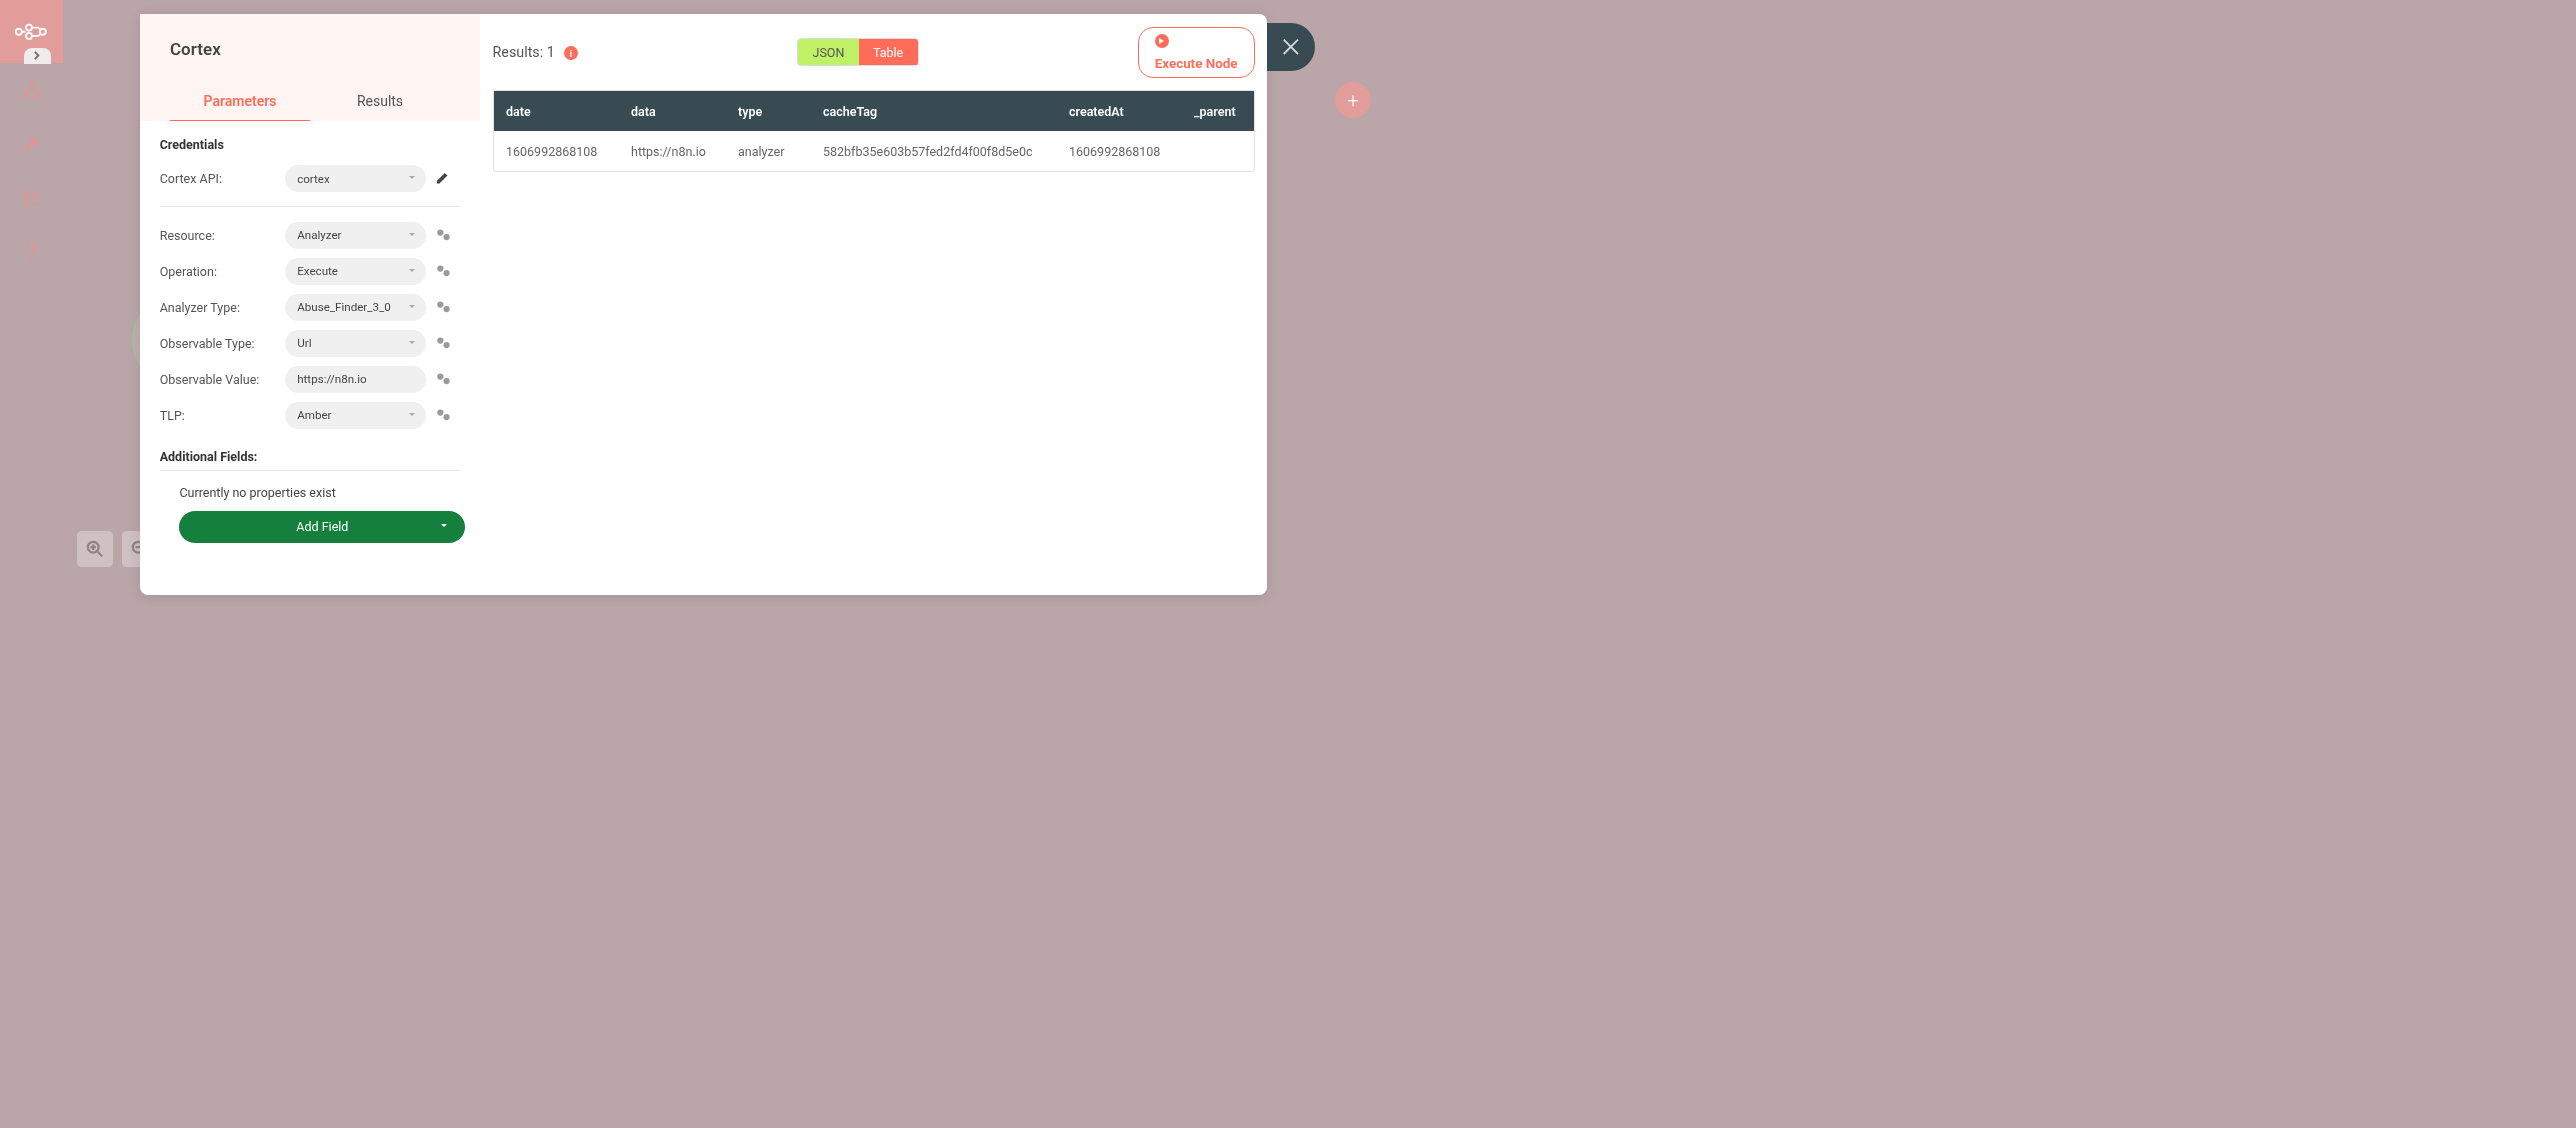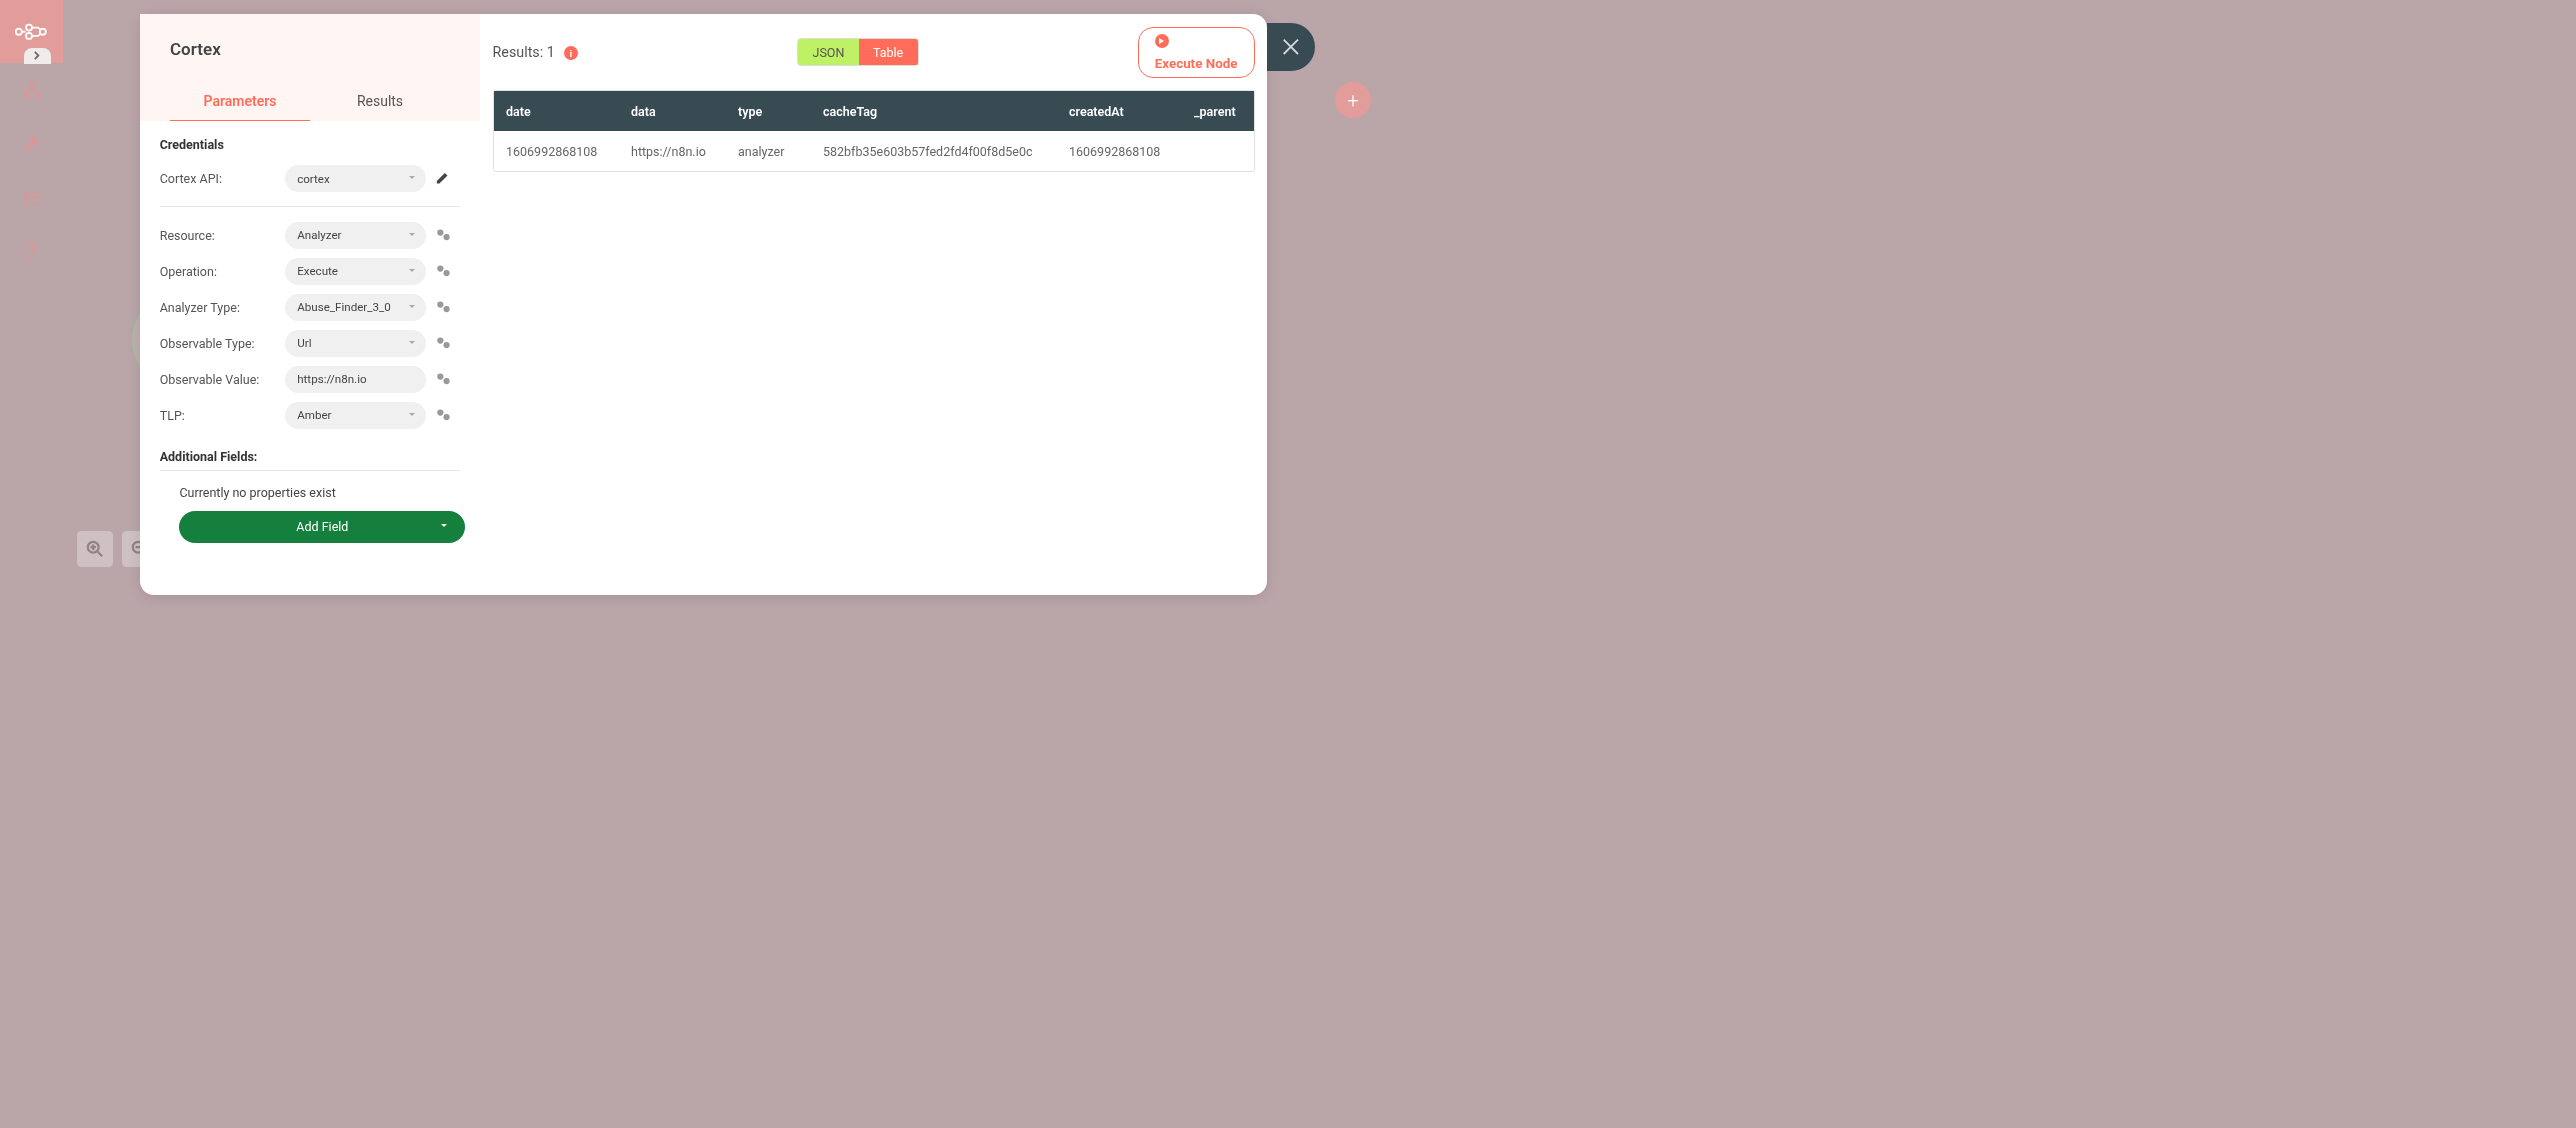--- a/index.html
+++ b/index.html
@@ -81,21 +81,21 @@
   color: #fff;
   font-size: 19.7px;
   font-weight: 300;
 }
 
 .modal {
   position: absolute;
   left: 140px; top: 14.3px;
   width: 1127px; height: 581px;
   background: #fff;
-  border-radius: 14px;
+  border-radius: 8px;
   display: flex;
   box-shadow: 0 1.8px 13.4px rgba(0,0,0,0.1);
 }
 
 .close-btn {
   position: absolute;
   right: -48px; top: 9px;
   width: 48px; height: 48px;
   background: #384a52;
   border-radius: 0 25px 25px 0;

